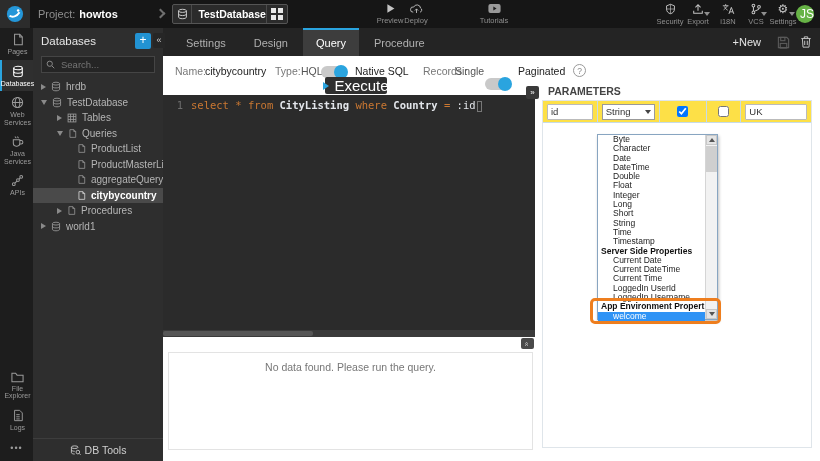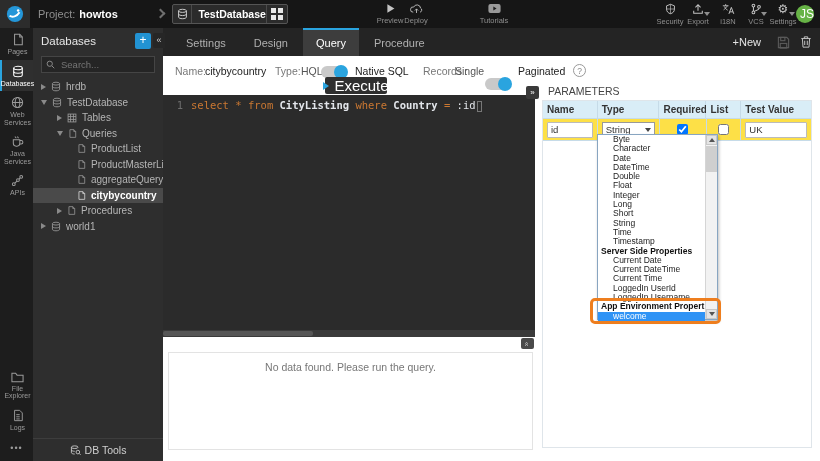--- a/index.html
+++ b/index.html
@@ -111,21 +111,21 @@
   .resize-up{position:absolute;left:358px;top:310px;width:13px;height:11px;background:#4a4a4a;border-radius:2px;
              color:#ddd;display:flex;align-items:center;justify-content:center;cursor:pointer}
   .resize-up span{display:inline-block;transform:rotate(-90deg);font-size:8px;line-height:8px}
 
   .nodata{position:absolute;left:5px;top:324px;width:365px;height:98px;border:1px solid #e3e3e3;background:#fff;
           text-align:center;padding-top:8px;font-size:10.5px;color:#777}
 
   
   .params-toggle{position:absolute;left:363px;top:58px;width:13px;height:13px;background:#3a3a3a;border-radius:2px;
                  color:#fff;font-size:8px;line-height:13px;text-align:center;cursor:pointer}
-  .params-title{position:absolute;left:385px;top:57px;font-size:10.5px;font-weight:normal;color:#444}
+  .params-title{position:absolute;left:385px;top:57px;font-size:10.5px;font-weight:bold;color:#444}
   .panel{position:absolute;left:379px;top:72px;width:270px;height:348px;border:1px solid #dfe5ea;background:#fff}
   .prow{display:flex}
   .pcell{border-right:1px solid #c6dbe8;border-bottom:1px solid #c6dbe8;padding:0 4px;display:flex;align-items:center}
   .phead .pcell{background:#d9edf7;height:18px;font-size:10px;font-weight:bold;color:#333}
   .pdata .pcell{height:22px;background:#fde047}
   .cw0{width:55px}.cw1{width:62px}.cw2{width:47px}.cw3{width:35px}.cw4{width:70px;border-right:none}
   .pinput{width:100%;height:16px;border:1px solid #bbb;border-radius:1px;font-size:9.5px;color:#333;
           padding:0 3px;font-family:"Liberation Sans",sans-serif;outline:none}
   .pselect{width:56px;height:16px;border:1px solid #999;background:#fff;display:flex;align-items:center;
            font-size:9.5px;color:#333;padding:0 3px;position:relative;cursor:pointer}
@@ -488,27 +488,20 @@
     </div>
 
   <div class="nodata">
     <span>No data found. Please run the query.</span>
   </div>
 
   <div class="params-toggle"><span>»</span></div>
   <div class="params-title">PARAMETERS</div>
 
   <div class="panel">
-    <div class="prow phead">
-      <div class="pcell cw0">Name</div>
-      <div class="pcell cw1">Type</div>
-      <div class="pcell cw2">Required</div>
-      <div class="pcell cw3">List</div>
-      <div class="pcell cw4">Test Value</div>
-    </div>
     <div class="prow pdata">
       <div class="pcell cw0">
           <input class="pinput" value="id" style="">
         </div>
       <div class="pcell cw1">
         <div class="pselect">
           <span>String</span>
           <span class="dcaret"></span>
         </div>
       </div>

